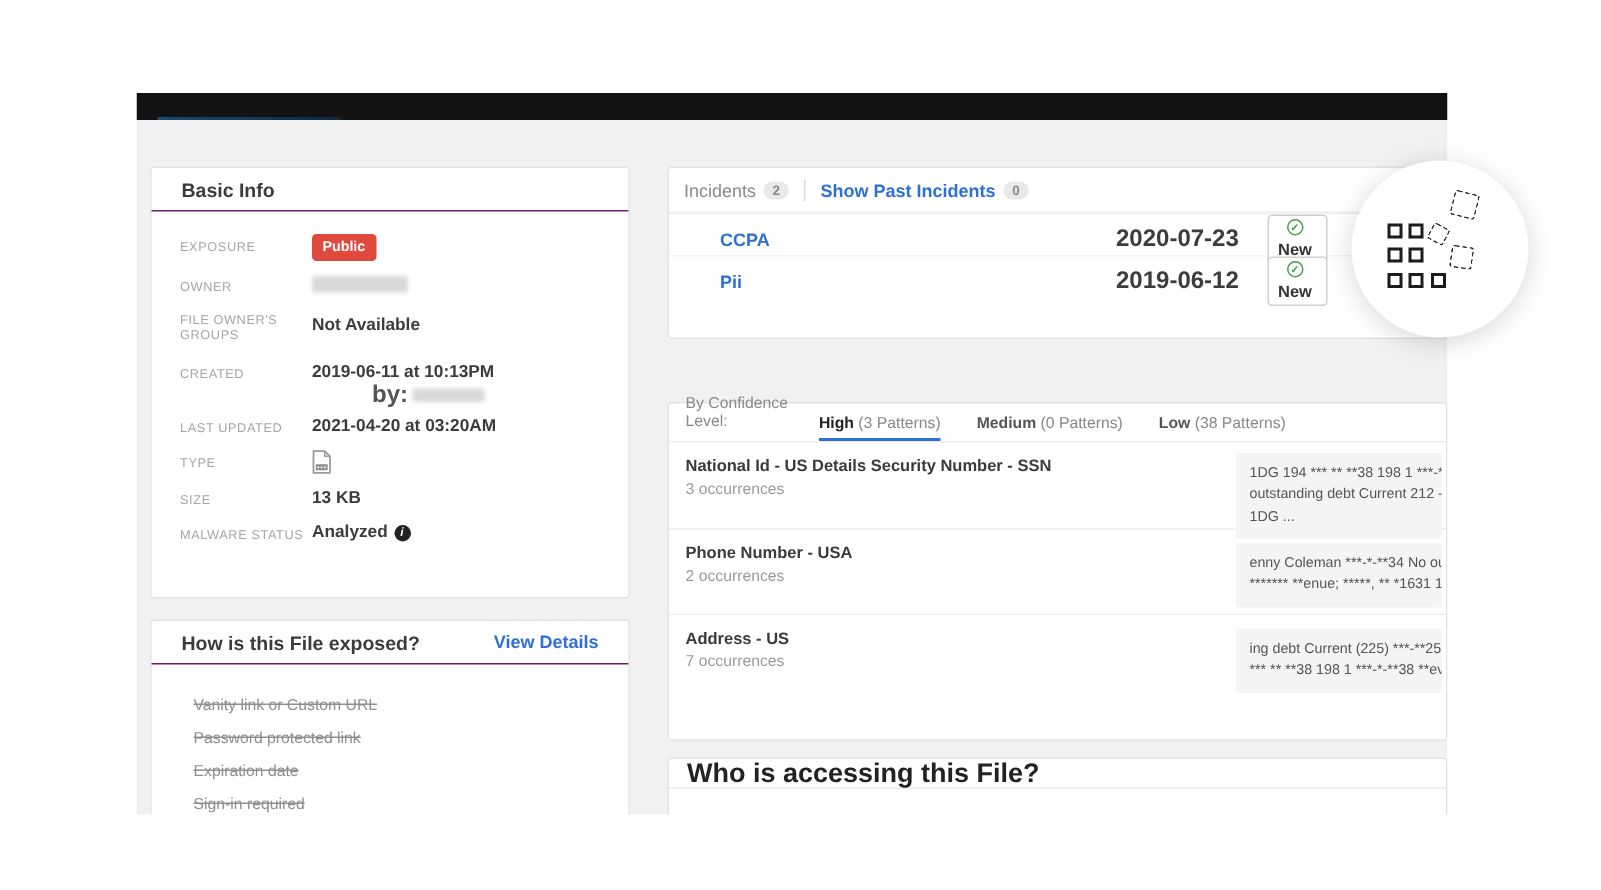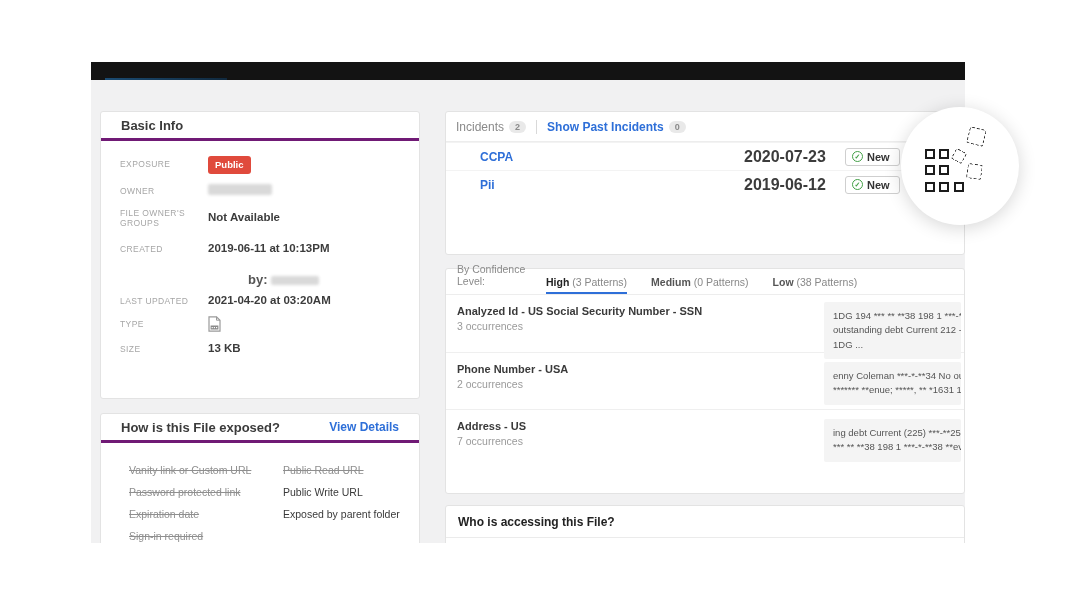--- a/index.html
+++ b/index.html
@@ -7,67 +7,67 @@
               font-family:"Liberation Sans", sans-serif; }
 
   .screen { position:absolute; left:91px; top:62px; width:874px; height:481px; overflow:hidden; }
   .topbar { position:absolute; left:0; top:0; width:874px; height:18px; background:#131313; }
   .topbar-accent { position:absolute; left:14px; bottom:0; width:122px; height:2px;
                    background:linear-gradient(90deg,#1d5e92,#10314d); opacity:.75; }
   .content { position:absolute; left:0; top:18px; width:874px; height:463px; background:#f1f1f2; }
 
   .card { position:absolute; background:#fff; border:1px solid #e3e3e3; border-radius:3px; }
   .card-h { display:flex; align-items:center; justify-content:space-between;
-            height:29px; padding:0 20px; border-bottom:3px solid #701a75;
+            height:29px; padding:0 20px; border-bottom:1px solid #701a75;
             font-size:13px; font-weight:bold; color:#3b3b3b; }
 
   
   .card-basic   { left:9px;   top:31px;  width:320px; height:288px; }
   .fields { padding:15px 0 0 19px; }
   .f-row { display:flex; margin-bottom:9px; }
   .f-row.tall { margin-bottom:6px; }
   .f-label { width:88px; flex:none; font-size:8.5px; color:#a6a6a6; letter-spacing:.4px; padding-top:3px; }
   .f-value { font-size:11.5px; font-weight:bold; color:#3c3c3c; line-height:14px; display:flex; align-items:center; gap:4px; }
   .f-value.block { display:block; }
   .badge-public { display:inline-block; background:#e04a3c; color:#fff; font-size:9.5px;
                   font-weight:bold; padding:2px 7px; border-radius:3px; }
   .redacted { display:inline-block; background:#d9d9d9; border-radius:2px; filter:blur(1.5px); }
   .red-owner { width:64px; height:11px; }
   .red-by { width:48px; height:9px; vertical-align:middle; margin-left:3px; }
-  .byline { font-size:13px; color:#555; font-weight:bold; margin-top:18px;padding-left:40px; }
+  .byline { font-size:16px; color:#555; font-weight:bold; margin-top:2px;padding-left:40px; }
   .info-icon { display:inline-flex; align-items:center; justify-content:center;
                width:11px; height:11px; border-radius:50%; background:#222; color:#fff;
                font-size:8px; font-style:italic; font-weight:bold; }
 
   
   .card-exposed { left:9px;   top:333px; width:320px; height:142px; }
   .view-details { font-size:12px; font-weight:bold; color:#2e6fd8; cursor:pointer; }
   .exp-wrap { position:relative; padding:21px 0 0 28px; }
   .exp-item { font-size:10.5px; margin-bottom:10px; color:#3a3a3a; }
   .exp-item.struck { color:#8f8f8f; text-decoration:line-through; }
   .exp-col-r { position:absolute; left:182px; top:21px; }
 
   
-  .card-incidents { left:354px; top:31px;  width:520px; height:144px; }
+  .card-incidents { left:354px; top:31px;  width:520px; height:115px; }
   .inc-tabs { display:flex; align-items:center; height:30px; padding-left:10px; gap:10px;
               border-bottom:1px solid #ededed; }
   .inc-tab { font-size:12px; color:#8a8a8a; display:flex; align-items:center; gap:5px; }
   .inc-tab.link { color:#2e6fd8; font-weight:bold; cursor:pointer; }
   .pill { background:#e9e9e9; color:#8a8a8a; font-size:9px; font-weight:bold;
           border-radius:8px; padding:1px 6px; }
   .tab-div { width:1px; height:14px; background:#d9d9d9; }
   .tbl-head, .tbl-row { display:grid; grid-template-columns:264px 101px auto;
                         align-items:center; padding-left:9px; }
   .tbl-head { height:25px; font-size:9px; color:#b3b3b3; letter-spacing:.4px; }
   .tbl-row { height:28px; border-top:1px solid #f3f3f3;padding-left:34px; }
   .rule-link { font-size:12px; font-weight:bold; color:#2e6fd8; cursor:pointer; }
   .found { font-size:16px; font-weight:bold; color:#3c3c3c; }
   .status-btn { display:inline-flex; align-items:center; gap:4px; border:1px solid #cfcfcf;
                 border-radius:3px; background:#fff; padding:2px 9px 2px 6px; width:max-content;
-                font-size:11px; font-weight:bold; color:#333; cursor:pointer; }
+                font-size:11px; font-weight:bold; color:#333; cursor:pointer;flex-direction:column; }
   .check-icon { display:inline-flex; align-items:center; justify-content:center;
                 width:11px; height:11px; border-radius:50%; border:1px solid #43a047;
                 color:#43a047; font-size:7px; font-weight:bold; }
 
   
   .card-patterns { left:354px; top:188px; width:520px; height:226px; }
   .pat-tabs { display:flex; align-items:flex-end; height:26px; border-bottom:1px solid #ededed;
               padding-left:11px; }
   .pat-filter { font-size:10.5px; color:#8a8a8a; padding-bottom:7px; width:89px; }
   .pat-tab { font-size:10.5px; padding-bottom:6px; margin-right:24px; cursor:pointer; }
@@ -80,22 +80,22 @@
   .pr-1 { height:58px; } .pr-2 { height:57px; } .pr-3 { height:56px; }
   .pat-name { font-size:11px; font-weight:bold; color:#3a3a3a; }
   .pat-occ { font-size:10.5px; color:#9a9a9a; margin-top:3px; }
   .snippet { position:absolute; right:3px; top:7px; width:137px; background:#f4f4f4;
              border-radius:2px; padding:7px 0 7px 9px; font-size:9.5px; line-height:1.5;
              color:#555; white-space:pre; overflow:hidden; }
   .snip-2 { top:9px; }
 
   
   .card-access { left:354px; top:425px; width:520px; height:70px; }
-  .acc-title { height:32px; display:flex; align-items:center; padding:0 12px;
-               border-bottom:1px solid #ebebeb; font-size:12px; font-weight:bold; color:#222; }
+  .acc-title { height:20px; display:flex; align-items:center; padding:0 12px;
+               border-bottom:1px solid #ebebeb; font-size:18px; font-weight:bold; color:#222; }
 
   
   .deco-circle { position:absolute; left:901px; top:107px; width:118px; height:118px;
                  border-radius:50%; background:#fff; box-shadow:0 3px 18px rgba(0,0,0,.16);
                  z-index:5; }
   .sq { position:absolute; border:2px solid #1c1c1c; width:10px; height:10px; background:#fff; }
   .dsq { position:absolute; border:1.6px dashed #2a2a2a; background:transparent; border-radius:2px; z-index:6; }
 
   .icon-svg { display:inline-block; vertical-align:middle; }
 </style>
@@ -160,40 +160,42 @@
               <rect x="8" y="11" width="1.2" height="1.2" fill="#fff"></rect>
             </svg>
           </span>
         </div>
 
         <div class="f-row">
           <span class="f-label">SIZE</span>
           <span class="f-value">13 KB</span>
         </div>
 
+        <div class="f-row">
+          <span class="f-label">MALWARE STATUS</span>
+          <span class="f-value">
+            <span>Analyzed</span>
+            <span class="info-icon">i</span>
+          </span>
+        </div>
       </div>
     </div>
 
     <div class="card card-exposed">
       <div class="card-h">
         <span>How is this File exposed?</span>
         <span class="view-details">View Details</span>
       </div>
       <div class="exp-wrap">
         <div>
           <div class="exp-item struck">Vanity link or Custom URL</div>
           <div class="exp-item struck">Password protected link</div>
           <div class="exp-item struck">Expiration date</div>
           <div class="exp-item struck">Sign-in required</div>
         </div>
-        <div class="exp-col-r">
-          <div class="exp-item struck">Public Read URL</div>
-          <div class="exp-item">Public Write URL</div>
-          <div class="exp-item">Exposed by parent folder</div>
-        </div>
       </div>
     </div>
 
     <div class="card card-incidents">
       <div class="inc-tabs">
         <span class="inc-tab">
           <span>Incidents</span>
           <span class="pill">2</span>
         </span>
         <span class="tab-div"></span>
@@ -222,21 +224,21 @@
 
     <div class="card card-patterns">
       <div class="pat-tabs">
         <span class="pat-filter">By Confidence Level:</span>
         <span class="pat-tab active"><span class="t-name">High</span><span class="t-count"> (3 Patterns)</span></span>
         <span class="pat-tab"><span class="t-name">Medium</span><span class="t-count"> (0 Patterns)</span></span>
         <span class="pat-tab"><span class="t-name">Low</span><span class="t-count"> (38 Patterns)</span></span>
       </div>
 
       <div class="pat-row pr-1">
-        <div class="pat-name">Analyzed Id - US Social Security Number - SSN</div>
+        <div class="pat-name">National Id - US Details Security Number - SSN</div>
         <div class="pat-occ">3 occurrences</div>
         <div class="snippet">1DG 194 *** ** **38 198 1 ***-*-**38 **
 outstanding debt Current 212 - 205 - **
 1DG ...</div>
       </div>
       <div class="pat-row pr-2">
         <div class="pat-name">Phone Number - USA</div>
         <div class="pat-occ">2 occurrences</div>
         <div class="snippet snip-2">enny Coleman ***-*-**34 No outstandin
 ******* **enue; *****, ** *1631 1DG **7 V</div>

